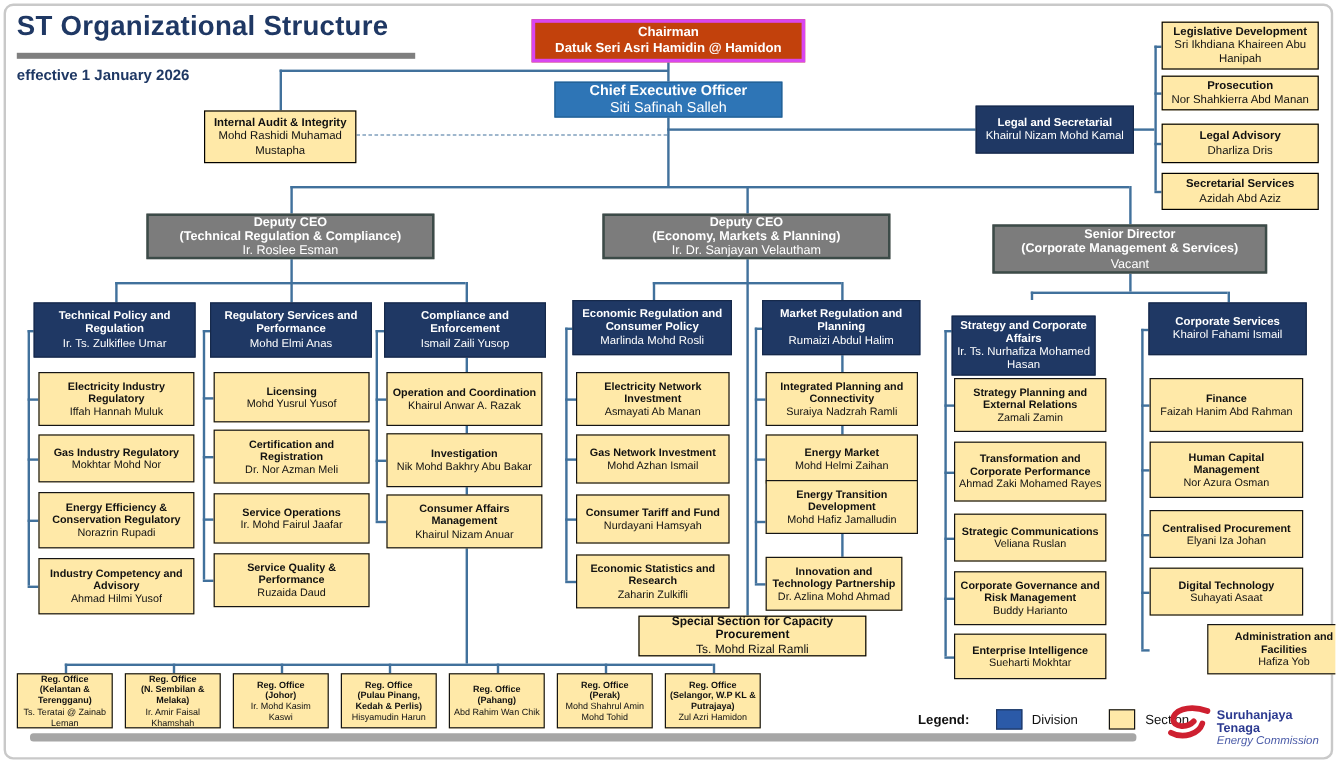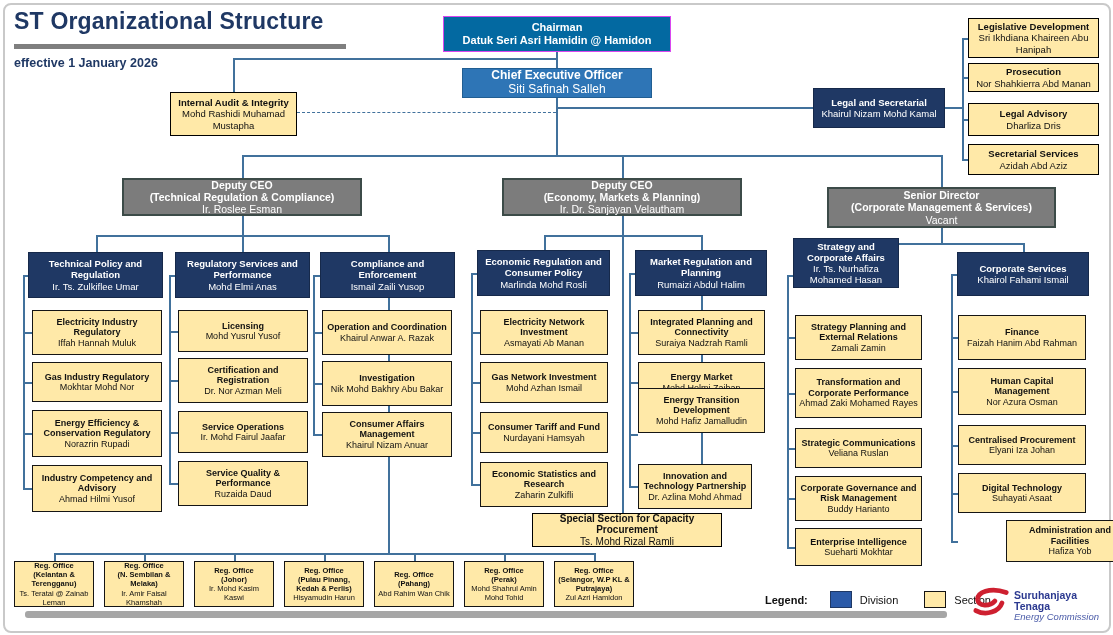--- a/index.html
+++ b/index.html
@@ -9,21 +9,21 @@
   .pgtitle{position:absolute;left:14px;top:8px;font-size:23px;font-weight:bold;color:#1F3864;letter-spacing:.2px}
   .rule{position:absolute;left:14px;top:44px;width:332px;height:5px;background:#7f7f7f}
   .eff{position:absolute;left:14px;top:56px;font-size:12.5px;font-weight:bold;color:#1F3864}
   .bx{position:absolute;display:flex;flex-direction:column;align-items:center;justify-content:center;
       text-align:center;box-sizing:border-box;padding:2px 3px;line-height:1.16;z-index:2}
   .bx .t{font-weight:bold}
   .cream{background:#FFE9A8;border:1.4px solid #151515;font-size:9px}
   .creamB{background:#FFE9A8;border:1.6px solid #000;font-size:9.5px}
   .navy{background:#1F3864;color:#fff;font-size:9.5px;border:1px solid #16294a}
   .gray{background:#7C7C7C;color:#fff;border:2px solid #3C4B48;font-size:10.5px}
-  .red{background:#0369a1;color:#fff;border:1px solid #d946ef;font-size:11px;font-weight:bold}
+  .red{background:#c2410c;color:#fff;border:3px solid #d946ef;font-size:11px;font-weight:bold}
   .blue{background:#2E75B6;color:#fff;border:1.5px solid #215E92;font-size:12px}
   .reg{background:#FFE9A8;border:1.3px solid #151515;font-size:7.5px;line-height:1.22}
   .vl,.hl{position:absolute;background:#41719C;z-index:1;display:block}
   .vl{width:1.5px}.hl{height:1.5px}
   .vl.bg{z-index:0}
   .dash{position:absolute;height:0;border-top:1.6px dashed #41719C;z-index:1;display:block}
   .gbar{position:absolute;left:25px;top:611px;width:922px;height:7px;background:#A6A6A6;border-radius:3px}
   .legend{position:absolute;left:765px;top:591px;display:flex;align-items:center;font-size:11px;z-index:3}
   .lgsq{width:20px;height:15px;display:inline-block;margin-right:8px}
   .lgsq.d{background:#2B5AA8;border:1px solid #1F3864;margin-left:22px}
@@ -189,21 +189,21 @@
       <span>Ismail Zaili Yusop</span>
     </div>
   <div class="bx navy" style="left:477px;top:250px;width:133px;height:46px">
       <span class="t">Economic Regulation and Consumer Policy</span>
       <span>Marlinda Mohd Rosli</span>
     </div>
   <div class="bx navy" style="left:635px;top:250px;width:132px;height:46px">
       <span class="t">Market Regulation and Planning</span>
       <span>Rumaizi Abdul Halim</span>
     </div>
-  <div class="bx navy" style="left:793px;top:238px;width:106px;height:50px">
+  <div class="bx navy" style="left:793px;top:263px;width:120px;height:50px">
       <span class="t">Strategy and Corporate Affairs</span>
       <span>Ir. Ts. Nurhafiza Mohamed Hasan</span>
     </div>
   <div class="bx navy" style="left:957px;top:252px;width:132px;height:44px">
       <span class="t">Corporate Services</span>
       <span>Khairol Fahami Ismail</span>
     </div>
 
   <div class="bx cream" style="left:32px;top:310px;width:130px;height:45px">
       <span class="t">Electricity Industry Regulatory</span>
@@ -270,21 +270,21 @@
     </div>
 
   <div class="bx cream" style="left:638px;top:310px;width:127px;height:45px">
       <span class="t">Integrated Planning and Connectivity</span>
       <span>Suraiya Nadzrah Ramli</span>
     </div>
   <div class="bx cream" style="left:638px;top:362px;width:127px;height:41px">
       <span class="t">Energy Market</span>
       <span>Mohd Helmi Zaihan</span>
     </div>
-  <div class="bx cream" style="left:638px;top:388px;width:127px;height:45px">
+  <div class="bx cream" style="left:638px;top:400px;width:127px;height:45px">
       <span class="t">Energy Transition Development</span>
       <span>Mohd Hafiz Jamalludin</span>
     </div>
   <div class="bx cream" style="left:638px;top:464px;width:114px;height:45px">
       <span class="t">Innovation and Technology Partnership</span>
       <span>Dr. Azlina Mohd Ahmad</span>
     </div>
 
   <div class="bx cream" style="left:795px;top:315px;width:127px;height:45px">
       <span class="t">Strategy Planning and External Relations</span>

